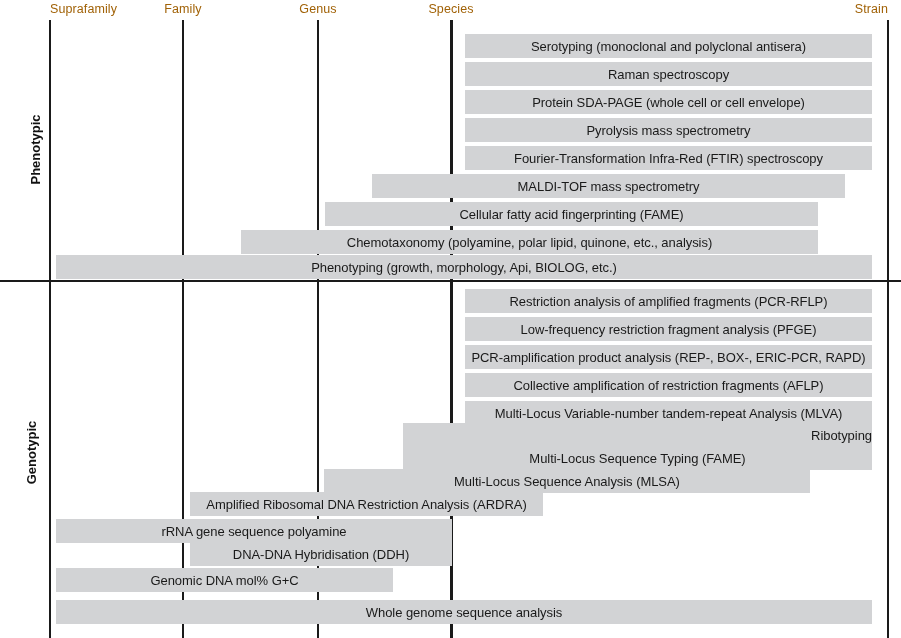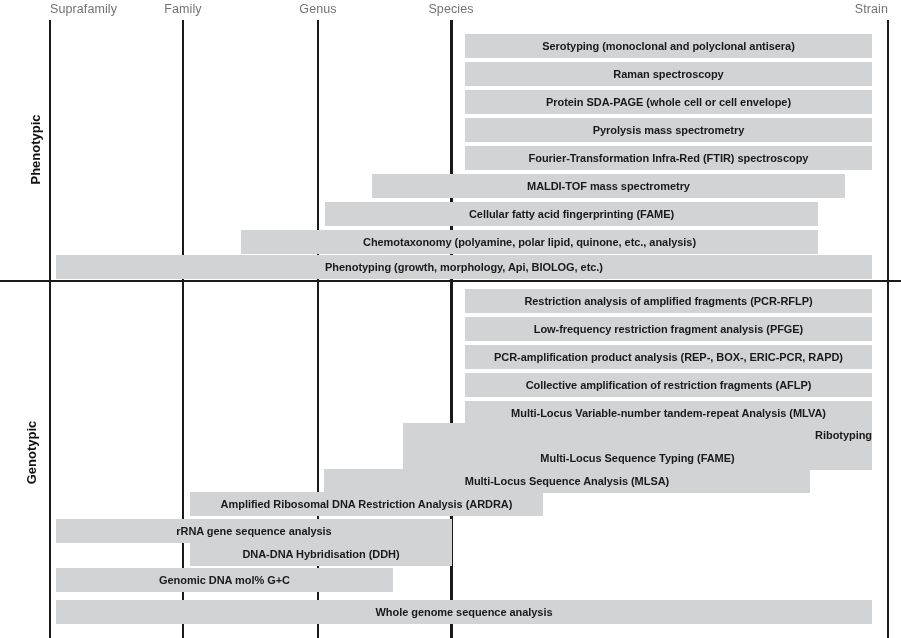--- a/index.html
+++ b/index.html
@@ -16,21 +16,21 @@
     width: 901px;
     height: 638px;
     overflow: hidden;
     background: #ffffff;
   }
   
   .rank-label {
     position: absolute;
     top: 2px;
     font-size: 12.5px;
-    color: #737373;
+    color: #a16207;
     white-space: nowrap;
     letter-spacing: 0.1px;
   }
   .rank-label.left  { transform: translateX(0); }
   .rank-label.mid   { transform: translateX(-50%); }
   .rank-label.right { transform: translateX(-100%); }
   
   .rank-line {
     position: absolute;
     top: 20px;
@@ -65,26 +65,25 @@
   .bar {
     position: absolute;
     height: 24px;
     background: #d2d3d5;
     display: flex;
     align-items: center;
     justify-content: center;
     box-sizing: border-box;
   }
   .bar-label {
-    font-size: 11px;
+    font-size: 13px;
     color: #1a1a1a;
     white-space: nowrap;
     line-height: 1;
     letter-spacing: -0.05px;
-    font-weight: bold;
   }
   
   .tick {
     position: absolute;
     width: 2px;
     background: #1a1a1a;
   }
   .tick.thick { width: 3px; }
 </style>
 </head>
@@ -167,21 +166,21 @@
       <div class="bar" style="left: 403px; width: 469px; top: 446px; background: rgb(210, 211, 213);">
         <div class="bar-label">Multi-Locus Sequence Typing (FAME)</div>
       </div>
       <div class="bar" style="left: 324px; width: 486px; top: 469px; background: rgb(210, 211, 213); text-align: right;">
         <div class="bar-label">Multi-Locus Sequence Analysis (MLSA)</div>
       </div>
       <div class="bar" style="left: 190px; width: 353px; top: 492px; background: rgb(210, 211, 213);">
         <div class="bar-label">Amplified Ribosomal DNA Restriction Analysis (ARDRA)</div>
       </div>
       <div class="bar" style="left: 56px; width: 396px; top: 519px; background: rgb(210, 211, 213);">
-        <div class="bar-label">rRNA gene sequence analysis</div>
+        <div class="bar-label">rRNA gene sequence polyamine</div>
       </div>
       <div class="bar" style="left: 190px; width: 262px; top: 542px; background: rgb(210, 211, 213);">
         <div class="bar-label">DNA-DNA Hybridisation (DDH)</div>
       </div>
       <div class="bar" style="left: 56px; width: 337px; top: 568px; background: rgb(210, 211, 213);">
         <div class="bar-label">Genomic DNA mol% G+C</div>
       </div>
       <div class="bar" style="left: 56px; width: 816px; top: 600px; background: rgb(210, 211, 213);">
         <div class="bar-label">Whole genome sequence analysis</div>
       </div>

